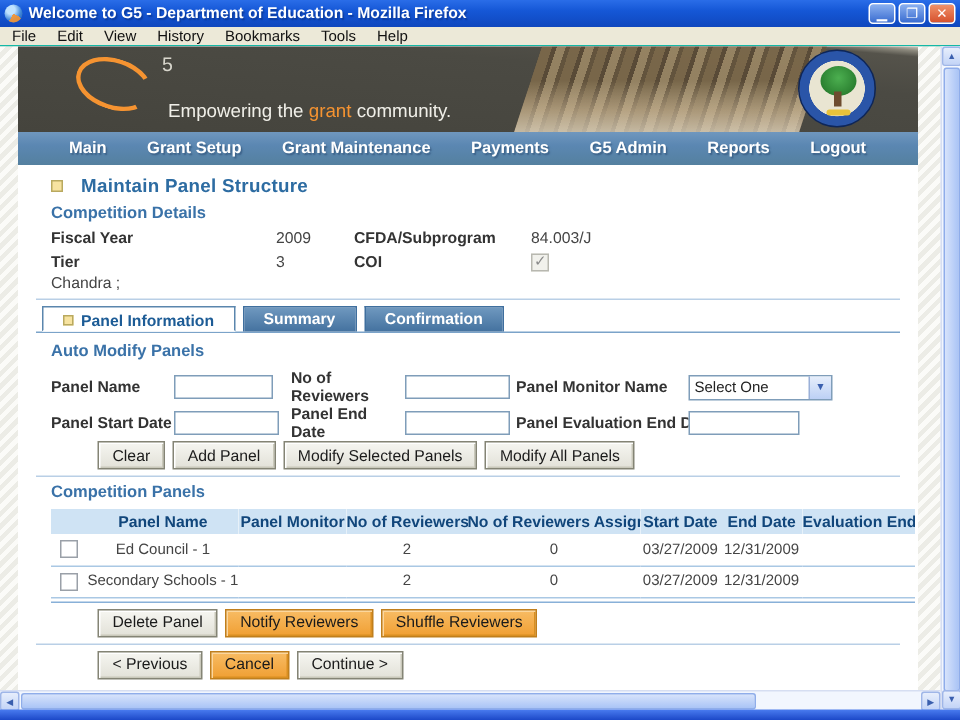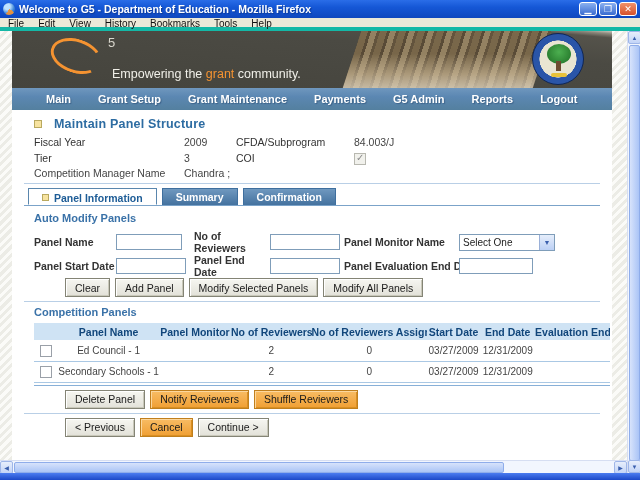--- a/index.html
+++ b/index.html
@@ -19,21 +19,21 @@
   .wtitle { color:#fff; font-size:10.5px; font-weight:bold; text-shadow:1px 1px 1px #0b3a9a;
     white-space:nowrap; overflow:hidden; flex:1; }
   .winbtns { display:flex; gap:2px; flex:none; }
   .wb { width:18px; height:14px; border-radius:3px; border:1px solid #fff;
     background:linear-gradient(180deg,#8ab0f0,#3a6cd0); color:#fff; font-size:9px;
     display:flex; align-items:center; justify-content:center; line-height:1; }
   .wb.close { background:linear-gradient(180deg,#f0926a,#d6512d); }
 
   
   .menubar { position:absolute; top:18px; left:0; right:0; height:13px; background:#ece9d8;
-    border-bottom:4px solid #14b8a6; display:flex; align-items:flex-start; gap:14px; padding:0 8px;
+    border-bottom:1px solid #14b8a6; display:flex; align-items:center; gap:14px; padding:0 8px;
     font-size:10px; color:#111; }
   .menubar span { cursor:default; }
 
   
   .pagearea { position:absolute; top:31px; left:0; right:0; height:442px;
     background:repeating-linear-gradient(135deg,#fbfbf8 0 3px,#ecece6 3px 6px); }
   .content { position:absolute; left:12px; top:0; width:600px; height:100%; background:#fff; }
 
   
   .banner { position:relative; height:57px; overflow:hidden;
@@ -66,21 +66,21 @@
   
   .body { padding:4px 12px 0 12px; font-size:10.5px; color:#444; }
   .ptitle { display:flex; align-items:center; gap:12px; height:14px; margin:3px 0 5px 10px; }
   .bullet { width:8px; height:8px; background:#f7e3a0; border:1px solid #b9a95f; flex:none; }
   .ptitle b { color:#2d6ca2; font-size:12.5px; letter-spacing:.2px; }
   .shead { color:#3a72a8; font-weight:bold; font-size:11px; height:12px; margin-bottom:5px; }
   .hr { border-top:1px solid #b9cfe6; margin:4px 0; height:0; }
 
   
   .detgrid { display:grid; grid-template-columns:150px 52px 118px 1fr; row-gap:4px; margin:0 0 2px 10px; }
-  .detgrid .lab { font-weight:normal; color:#333; }
+  .detgrid .lab { font-weight:bold; color:#333; }
   .detgrid .val { color:#444; }
   .detrow3 { display:grid; grid-template-columns:150px 1fr; margin:0 0 2px 10px; }
   .cb { width:12px; height:12px; border:1px solid #9aa0a8; background:#fff; display:inline-block;
     position:relative; vertical-align:middle; }
   .cb.disabled { background:#f1f1ec; border-color:#b8b8b0; }
   .cb.checked::after { content:"✓"; position:absolute; left:1px; top:-2px; font-size:10px; color:#8a8a8a; }
 
   
   .tabs { display:flex; gap:5px; border-bottom:1px solid #7ba3c9; padding-left:4px; height:18px; margin-top:0; }
   .tab { padding:2px 13px 0 13px; font-size:10.5px; font-weight:bold; color:#fff;
@@ -198,34 +198,34 @@
         <span>Reports</span>
         <span>Logout</span>
       </div>
 
       <div class="body">
         <div class="ptitle">
           <span class="bullet"></span>
           <b>Maintain Panel Structure</b>
         </div>
 
+        <div class="shead" style="margin-left:10px">Competition Details</div>
 
         <div class="detgrid">
           <span class="lab">Fiscal Year</span>
           <span class="val">2009</span>
           <span class="lab">CFDA/Subprogram</span>
           <span class="val">84.003/J</span>
 
           <span class="lab">Tier</span>
           <span class="val">3</span>
           <span class="lab">COI</span>
           <span><span class="cb checked disabled"></span></span>
         </div>
         <div class="detrow3">
-          <span class="lab">Competition Manager Name</span>
           <span class="val">Chandra ;</span>
         </div>
 
         <div class="hr"></div>
 
         <div class="tabs">
           <div class="tab active">
             <span class="bullet"></span>
             <span>Panel Information</span>
           </div>

